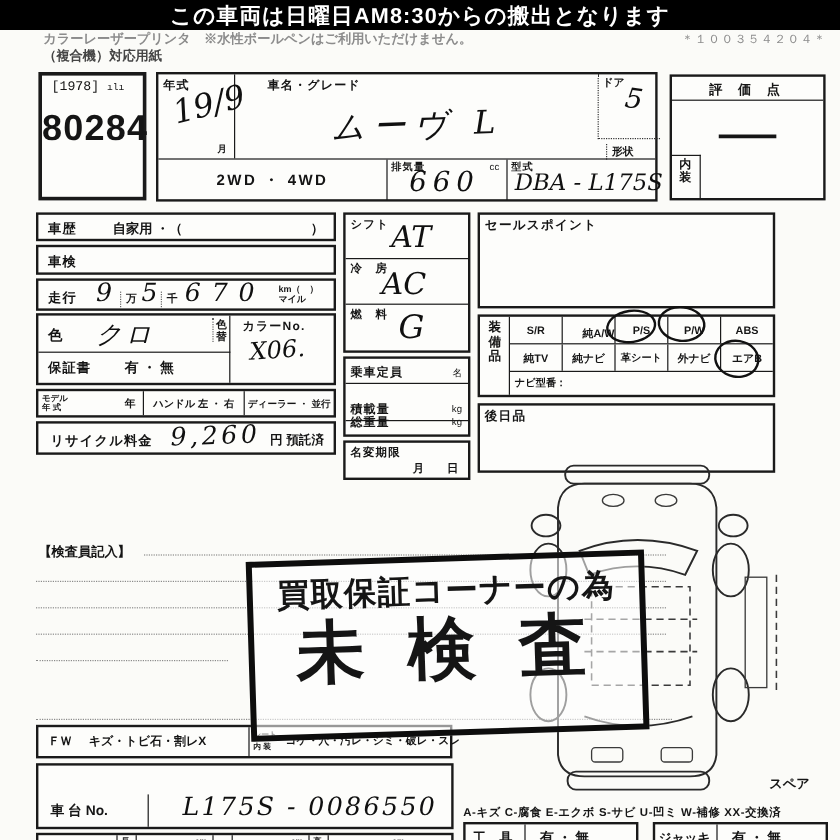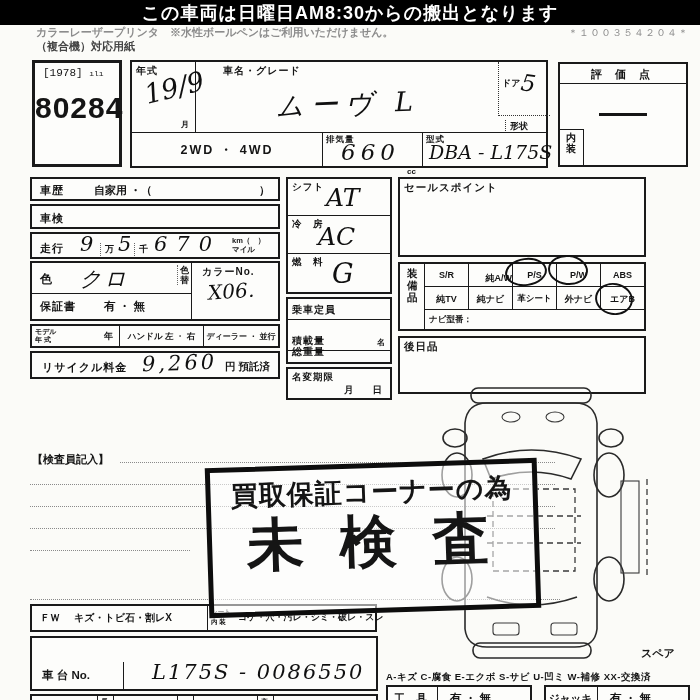--- a/index.html
+++ b/index.html
@@ -19,21 +19,21 @@
   #banner { position:absolute; left:0; top:0; width:700px; height:25px; background:#000; color:#fff;
             display:flex; align-items:center; justify-content:center; font-size:18px; font-weight:700; letter-spacing:1px; }
   .faint { color:#8c8c8c; }
   #stamp { position:absolute; left:207px; top:463px; width:332px; height:150px; border:5px solid #0d0d0d;
            transform:rotate(-1.8deg); background:rgba(255,255,255,0.55); z-index:3; text-align:center; }
   #stamp .l1 { font-size:27px; font-weight:900; letter-spacing:1px; margin-top:6px; }
   #stamp .l2 { font-size:57px; font-weight:900; letter-spacing:10px; line-height:1.1; }
   svg .ln { fill:none; stroke:#2a2a2a; stroke-width:1.6; }
   svg .thin { fill:none; stroke:#3a3a3a; stroke-width:1.1; }
   svg .dash { fill:none; stroke:#3a3a3a; stroke-width:1.3; stroke-dasharray:6 4; }
-  .unit { font-size:8px; font-weight:700;margin-top:32px; }
+  .unit { font-size:8px; font-weight:400; }
 </style>
 </head>
 <body>
 
 <div id="sheet">
 
   <div id="banner">
     <span>この車両は日曜日AM8:30からの搬出となります</span>
   </div>
 
@@ -55,21 +55,21 @@
       <div class="lbl" style="padding:2px 0 0 4px;">年式</div>
       <div class="hw abs" style="left:12px; top:10px; font-size:27px; transform:rotate(-14deg);">19/9</div>
       <div class="abs" style="right:6px; bottom:2px; font-size:8px; font-weight:700;">月</div>
     </div>
 
     <div class="abs" style="left:86px; top:0; width:332px; height:70px;">
       <div class="lbl" style="padding:2px 0 0 5px;">車名・グレード</div>
       <div class="hw abs" style="left:58px; top:24px; font-size:27px; letter-spacing:7px; transform:rotate(-2deg);">ムーヴ L</div>
 
       <div class="abs" style="right:0; top:0; width:52px; height:54px; border-left:1.5px dotted #333; border-bottom:1.5px dotted #333;">
-        <div style="font-size:9px; font-weight:700; padding:15px 0 0 3px;">ドア</div>
+        <div style="font-size:9px; font-weight:700; padding:1px 0 0 3px;">ドア</div>
         <div class="hw abs" style="left:22px; top:8px; font-size:23px; transform:rotate(8deg);">5</div>
       </div>
       <div class="abs" style="right:22px; top:58px; font-size:9px; font-weight:700; border-left:1.5px dotted #333; padding-left:4px;">形状</div>
     </div>
 
     <div class="abs" style="left:0; top:70px; width:414px; height:34px; border-top:1.5px solid #1a1a1a;">
       <div class="abs" style="left:0; top:0; width:190px; height:34px; display:flex; align-items:center; justify-content:center; font-size:12.5px; font-weight:700; letter-spacing:2px;">2WD ・ 4WD</div>
       <div class="abs cellbl" style="left:190px; top:0; width:100px; height:34px;">
         <span class="lbl" style="font-size:8.5px; position:absolute; left:3px; top:1px;">排気量</span>
         <span class="unit" style="position:absolute; right:6px; top:2px;">cc</span>

